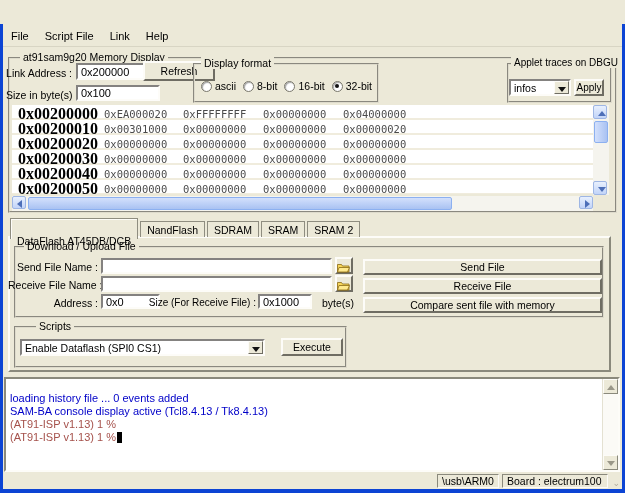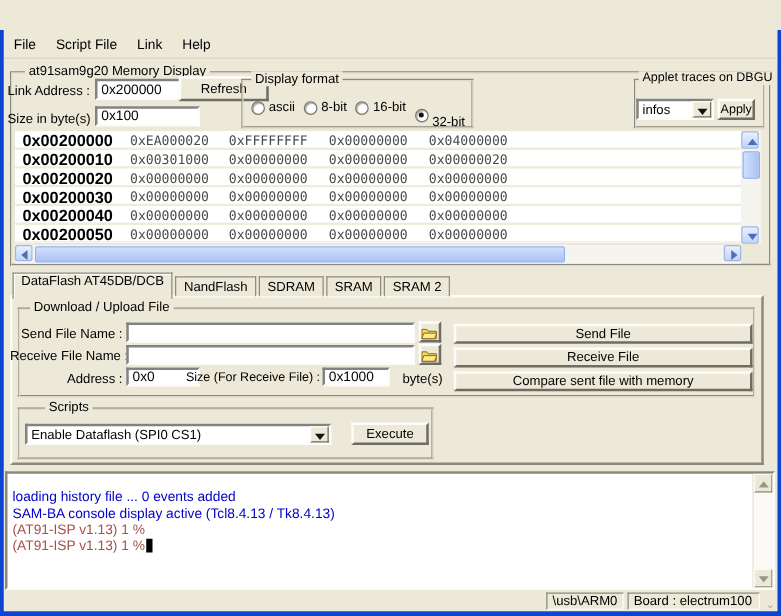--- a/index.html
+++ b/index.html
@@ -60,40 +60,40 @@
   .combo { position:absolute; background:#fff; border:2px solid; border-color:#848280 #fdfcf8 #fdfcf8 #848280; }
   .combo-text { position:absolute; left:3px; top:1px; font-size:10.5px; white-space:nowrap; }
   .combo-arrow { position:absolute; right:0; top:0; bottom:0; width:15px; background:#ECE9D8;
     border:1px solid; border-color:#fdfcf8 #6f6d63 #6f6d63 #fdfcf8; }
   .combo-arrow::after { content:""; position:absolute; left:3px; top:5px;
     border-left:4px solid transparent; border-right:4px solid transparent; border-top:5px solid #111; }
   
   .memtable { position:absolute; left:12px; top:105px; width:581px; height:89px; background:#fff; overflow:hidden; }
   .mem-row { display:grid; grid-template-columns:86px 79px 80px 80px 80px; height:15px;
     padding-left:6px; border-bottom:2px solid #f0ecdd; background:#fff; align-items:center; }
-  .mem-addr { font-family:Liberation Sans, sans-serif; font-size:13px; font-weight:bold; color:#000; }
+  .mem-addr { font-family:Liberation Serif, serif; font-size:16px; font-weight:bold; color:#000; }
   .mem-val  { font-family:"DejaVu Sans Mono",monospace; font-size:10.5px; color:#4a4a4a; }
   
   .sb-track-v { position:absolute; left:593px; top:105px; width:16px; height:90px; background:#f5f4ee; }
   .sb-track-h { position:absolute; left:12px; top:196px; width:581px; height:15px; background:#f5f4ee; }
   .sb-btn { position:absolute; background:linear-gradient(180deg,#e8f0fe,#c2d4f8); border:1px solid #9eb6e4; border-radius:2px; }
   .sb-btn .tri { position:absolute; }
   .tri-up    { left:4px; top:5px;  border-left:4px solid transparent; border-right:4px solid transparent; border-bottom:5px solid #4d6fb8; }
   .tri-down  { left:4px; top:5px;  border-left:4px solid transparent; border-right:4px solid transparent; border-top:5px solid #4d6fb8; }
   .tri-left  { left:4px; top:3px;  border-top:4px solid transparent; border-bottom:4px solid transparent; border-right:5px solid #4d6fb8; }
   .tri-right { left:5px; top:3px;  border-top:4px solid transparent; border-bottom:4px solid transparent; border-left:5px solid #4d6fb8; }
   .sb-thumb-v { position:absolute; left:1px; top:16px; width:14px; height:22px; border-radius:2px;
     background:linear-gradient(90deg,#d3e0fc,#a9c2f2); border:1px solid #8cb0f0; }
   .sb-thumb-h { position:absolute; left:16px; top:1px; width:424px; height:13px; border-radius:2px;
     background:linear-gradient(180deg,#d3e0fc,#a9c2f2); border:1px solid #8cb0f0; }
   
   .tabrow { position:absolute; left:10px; top:217px; height:20px; display:flex; align-items:flex-end; z-index:3; }
   .tab { background:#ECE9D8; border:1px solid #8f8d80; border-bottom:none; height:16px;
     font-size:10.5px; padding:2px 6px 0 6px; white-space:nowrap; margin-right:2px; }
-  .tab.active { height:21px; padding-top:0; margin-bottom:-2px; box-shadow:inset 1px 1px 0 #fdfcf8; }
+  .tab.active { height:21px; padding-top:16px; margin-bottom:-2px; box-shadow:inset 1px 1px 0 #fdfcf8; }
   .nbframe { position:absolute; left:8px; top:236px; width:603px; height:136px; background:#ECE9D8;
     border:2px solid; border-color:#fdfcf8 #8a897c #8a897c #fdfcf8; z-index:1; }
   
   .folder-btn { position:absolute; width:18px; height:17px; background:#ECE9D8; border:2px solid;
     border-color:#fdfcf8 #6f6d63 #6f6d63 #fdfcf8; }
   
   .console { position:absolute; left:4px; top:377px; width:616px; height:95px; background:#fff;
     border:2px solid; border-color:#8a897c #fdfcf8 #fdfcf8 #8a897c; overflow:hidden; }
   .console-line { font-size:11px; line-height:13px; padding-left:4px; white-space:pre; }
   .caret { display:inline-block; width:5px; height:11px; background:#000; vertical-align:-2px; margin-left:1px; }
@@ -147,21 +147,21 @@
     <span style="display:flex;align-items:center;">
         <span class="radio"></span>
         <span class="lbl" style="position:static;">8-bit</span>
       </span>
     <span style="display:flex;align-items:center;">
         <span class="radio"></span>
         <span class="lbl" style="position:static;">16-bit</span>
       </span>
     <span style="display:flex;align-items:center;">
         <span class="radio checked"></span>
-        <span class="lbl" style="position:static;margin-top:12px;">32-bit</span>
+        <span class="lbl" style="position:static;">32-bit</span>
       </span>
   </div>
 
   <div class="groove" style="left:507px; top:63px; width:105px; height:40px;">
     <span class="glabel" style="left:2px; font-size:10px;">Applet traces on DBGU</span>
   </div>
   <div class="combo" style="left:509px; top:79px; width:62px; height:17px;">
     <span class="combo-text">infos</span>
     <span class="combo-arrow"></span>
   </div>

